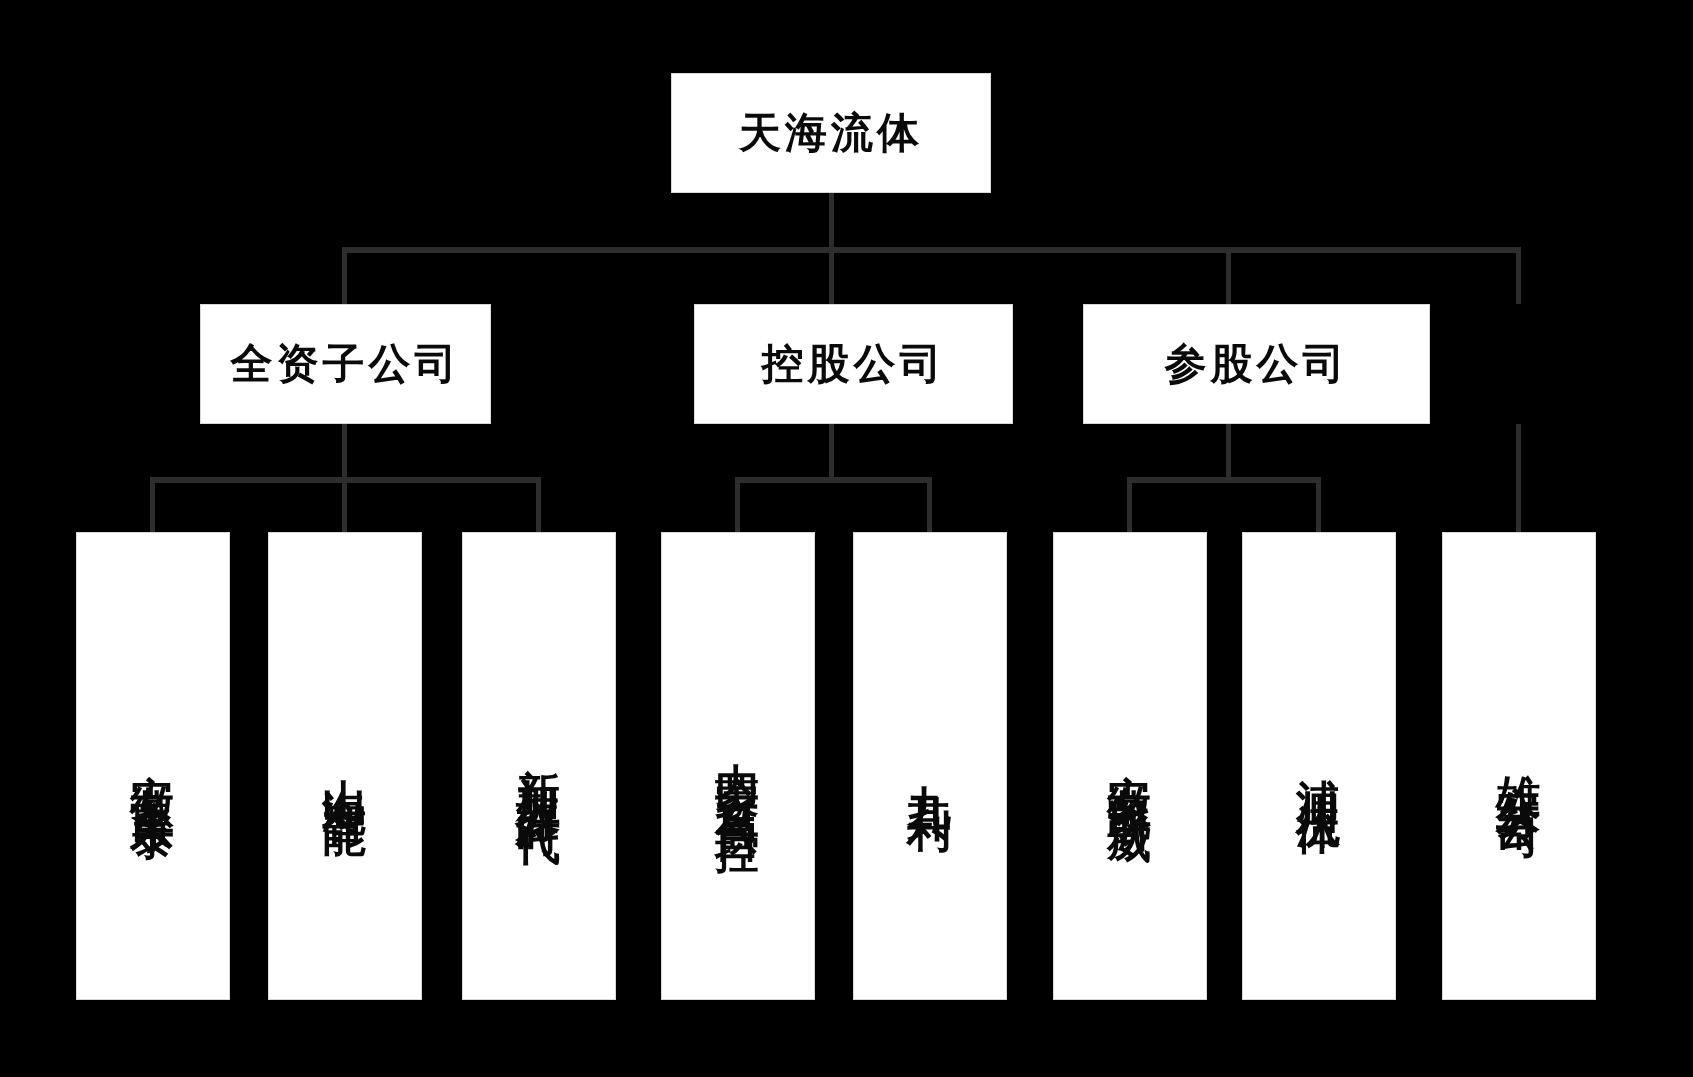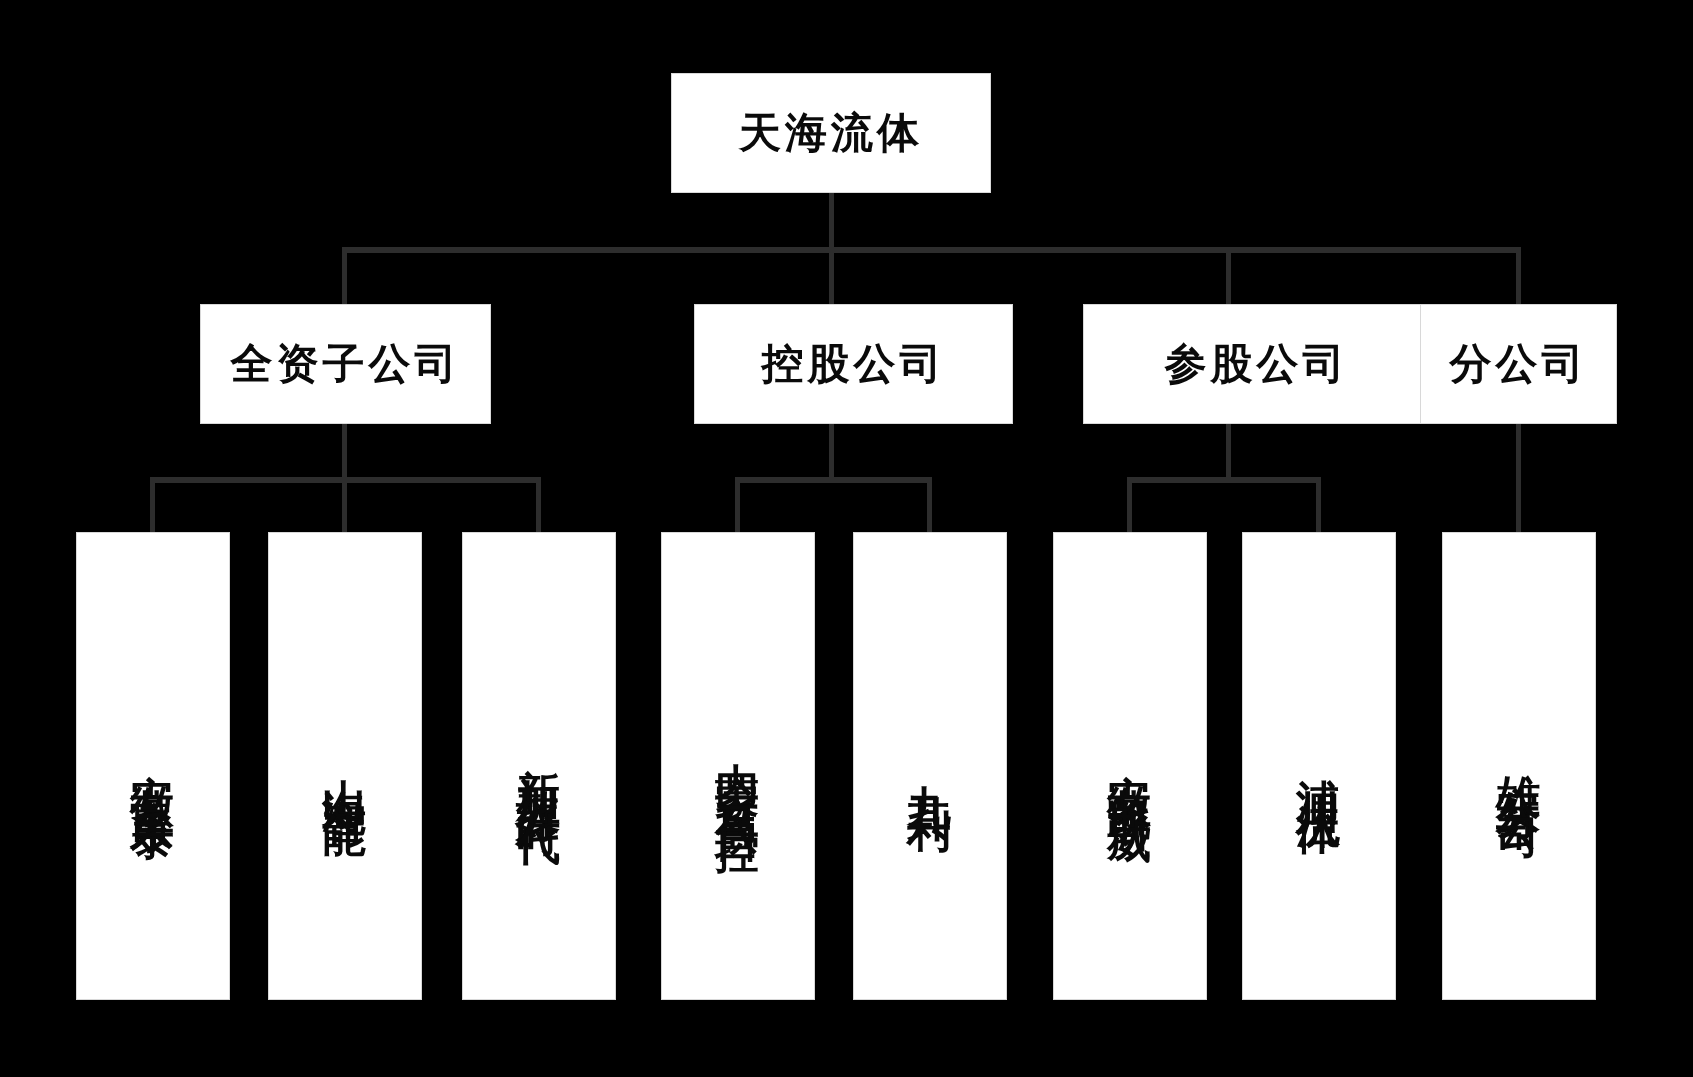--- a/index.html
+++ b/index.html
@@ -77,21 +77,20 @@
   <div class="vline" style="left:1127px; top:483px; height:49px;"></div>
   <div class="vline" style="left:1316px; top:483px; height:49px;"></div>
 
   <div class="vline" style="left:1516px; top:424px; height:108px;"></div>
 
   <div class="node h" style="left:200px; top:304px; width:291px; height:120px;">全资子公司</div>
 
   <div class="node h" style="left:671px; top:73px; width:320px; height:120px;">天海流体</div>
   <div class="node h" style="left:672px; top:304px; width:319px; height:120px;margin-left:22px;">控股公司</div>
   <div class="node h" style="left:1083px; top:304px; width:347px; height:120px;">参股公司</div>
-  <div class="node h" style="left:1420px; top:304px; width:197px; height:120px;">分公司</div>
 
   <div class="node v" style="left:76px; top:532px; width:154px; height:468px;">安徽富乐泰</div>
   <div class="node v" style="left:268px; top:532px; width:154px; height:468px;">山海智能</div>
   <div class="node v" style="left:462px; top:532px; width:154px; height:468px;">新加坡好时代</div>
   <div class="node v" style="left:661px; top:532px; width:154px; height:468px;">内蒙古左马自控</div>
   <div class="node v" style="left:853px; top:532px; width:154px; height:468px;">九其利</div>
   <div class="node v" style="left:1053px; top:532px; width:154px; height:468px;">安徽凯斯威</div>
   <div class="node v" style="left:1242px; top:532px; width:154px; height:468px;">浦川流体</div>
   <div class="node v" style="left:1442px; top:532px; width:154px; height:468px;">雄安分公司</div>
 

